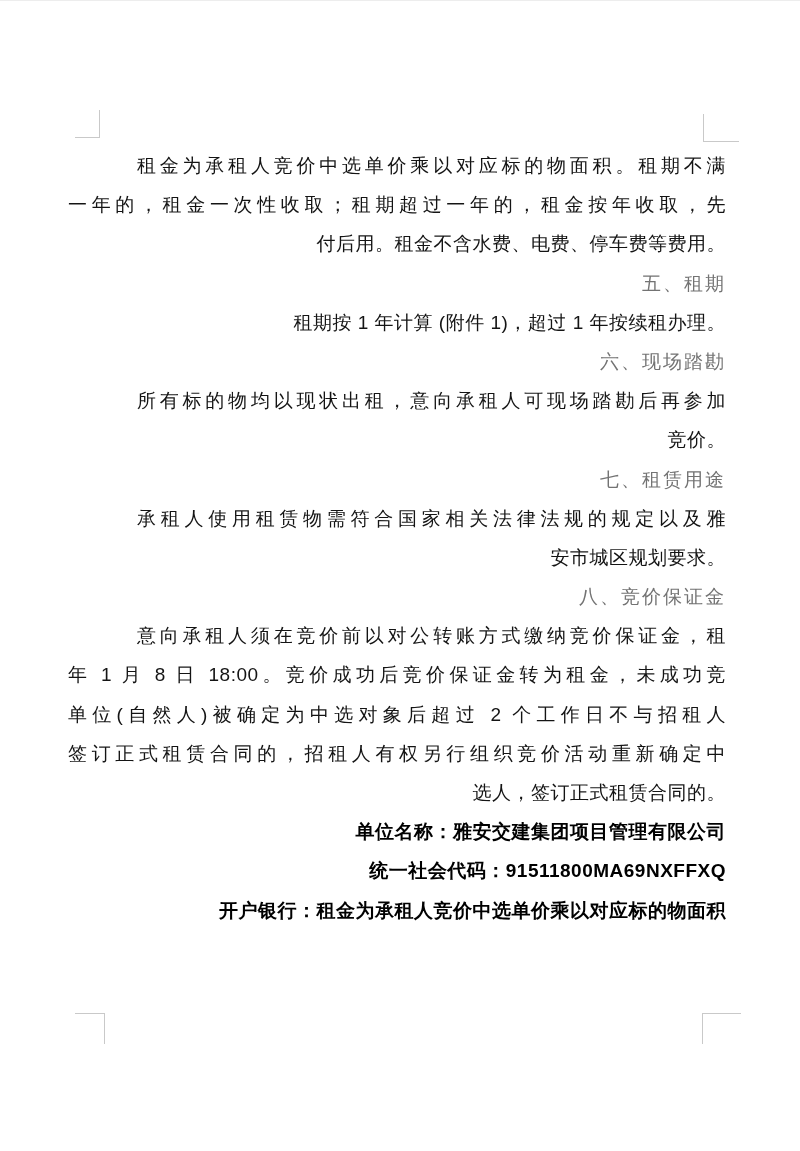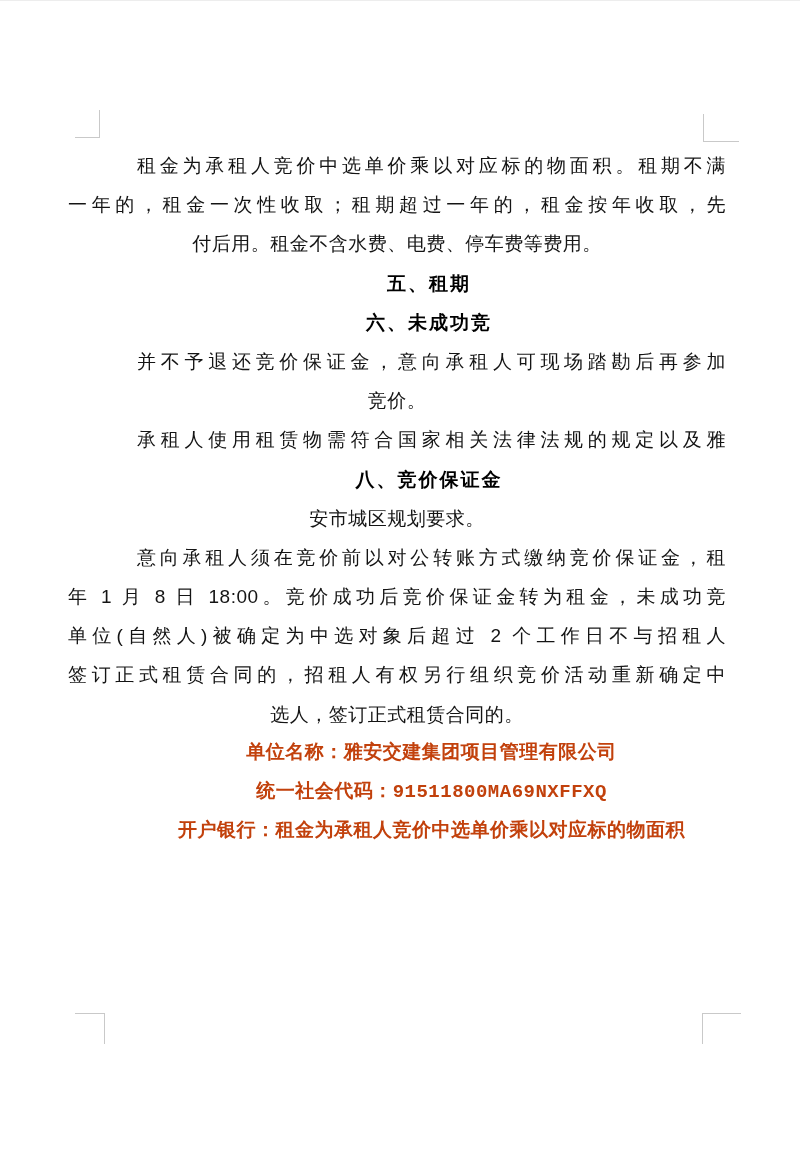--- a/index.html
+++ b/index.html
@@ -32,61 +32,62 @@
     left: 68px;
     top: 146px;
     width: 658px;
     color: #141414;
     font-size: 19px;
     line-height: 39.2px;
     letter-spacing: 0.5px;
   }
   .line {
     height: 39.2px;
-    text-align: center;
+    text-align: right;
   }
   .line.fill {
     text-align: justify;
     text-align-last: justify;
   }
   .line.indent { padding-left: 69px; }
   .line.heading {
-    font-weight: bold;
+    font-weight: normal;
     padding-left: 64px;
-    color: #000000;
+    color: #737373;
     letter-spacing: 2px;
   }
   .line.info {
     font-weight: bold;
     padding-left: 69px;
-    color: #c2410c;
-    font-family: Liberation Mono, monospace;
+    color: #000000;
   }
 </style>
 </head>
 <body>
 
 <div class="page-top-edge"></div>
 
 <div class="mark mark-tl"></div>
 <div class="mark mark-tr"></div>
 <div class="mark mark-bl"></div>
 <div class="mark mark-br"></div>
 
 <div id="text-area">
     <div class="line body indent fill">租金为承租人竞价中选单价乘以对应标的物面积。租期不满</div>
     <div class="line body fill">一年的，租金一次性收取；租期超过一年的，租金按年收取，先</div>
     <div class="line body">付后用。租金不含水费、电费、停车费等费用。</div>
     <div class="line heading">五、租期</div>
-    <div class="line heading">六、未成功竞</div>
-    <div class="line body indent fill">并不予退还竞价保证金，意向承租人可现场踏勘后再参加</div>
+    <div class="line body indent">租期按 1 年计算 (附件 1)，超过 1 年按续租办理。</div>
+    <div class="line heading">六、现场踏勘</div>
+    <div class="line body indent fill">所有标的物均以现状出租，意向承租人可现场踏勘后再参加</div>
     <div class="line body">竞价。</div>
+    <div class="line heading">七、租赁用途</div>
     <div class="line body indent fill">承租人使用租赁物需符合国家相关法律法规的规定以及雅</div>
+    <div class="line body">安市城区规划要求。</div>
     <div class="line heading">八、竞价保证金</div>
-    <div class="line body">安市城区规划要求。</div>
     <div class="line body indent fill">意向承租人须在竞价前以对公转账方式缴纳竞价保证金，租</div>
     <div class="line body fill">年 1 月 8 日 18:00。竞价成功后竞价保证金转为租金，未成功竞</div>
     <div class="line body fill">单位(自然人)被确定为中选对象后超过 2 个工作日不与招租人</div>
     <div class="line body fill">签订正式租赁合同的，招租人有权另行组织竞价活动重新确定中</div>
     <div class="line body">选人，签订正式租赁合同的。</div>
     <div class="line info indent">单位名称：雅安交建集团项目管理有限公司</div>
     <div class="line info indent">统一社会代码：91511800MA69NXFFXQ</div>
     <div class="line info indent">开户银行：租金为承租人竞价中选单价乘以对应标的物面积</div>
   </div>
 

